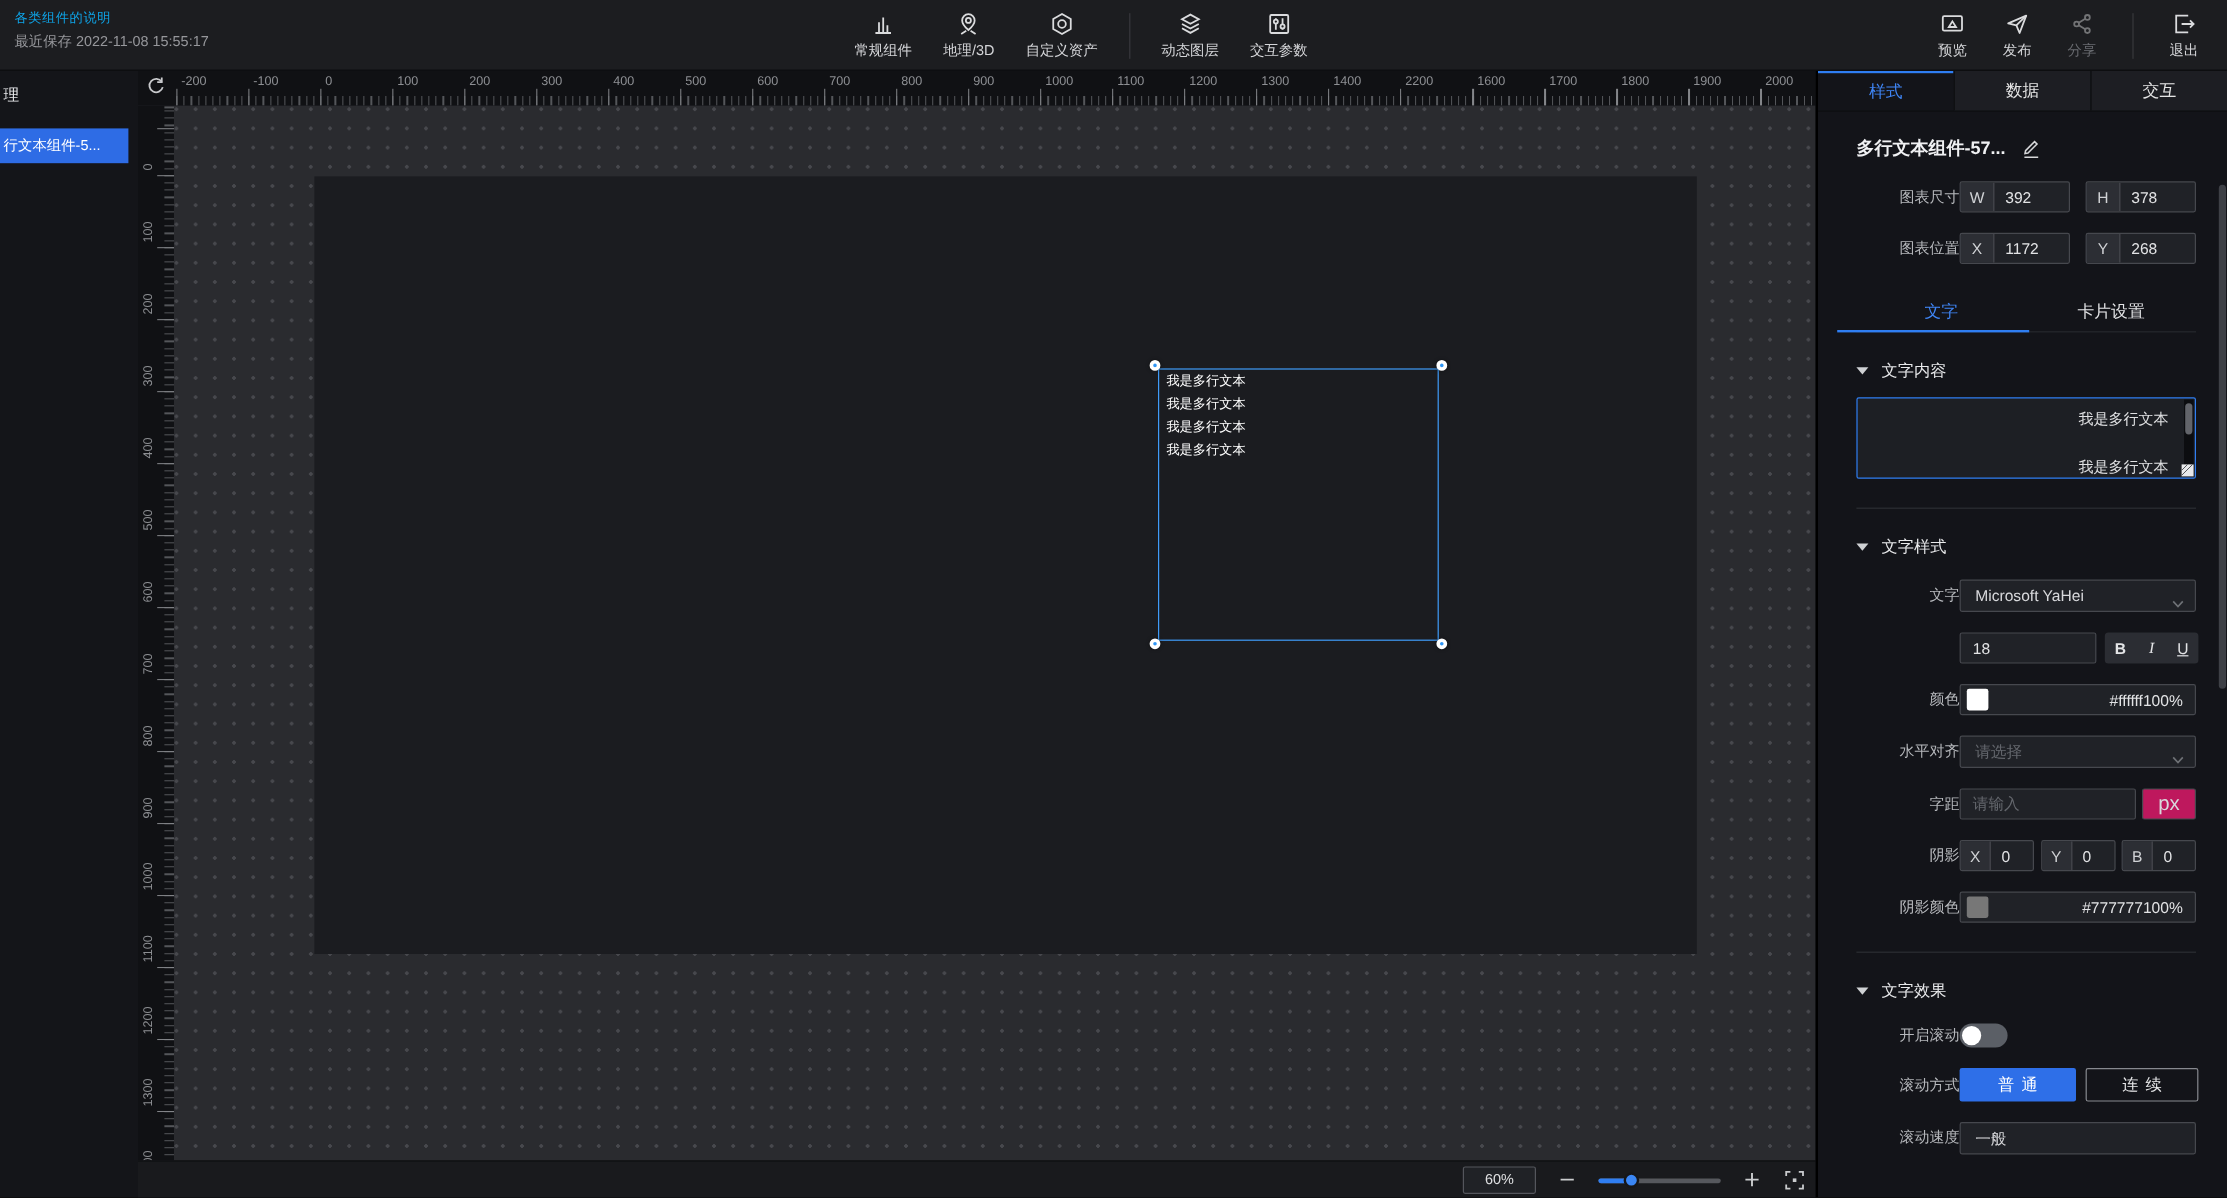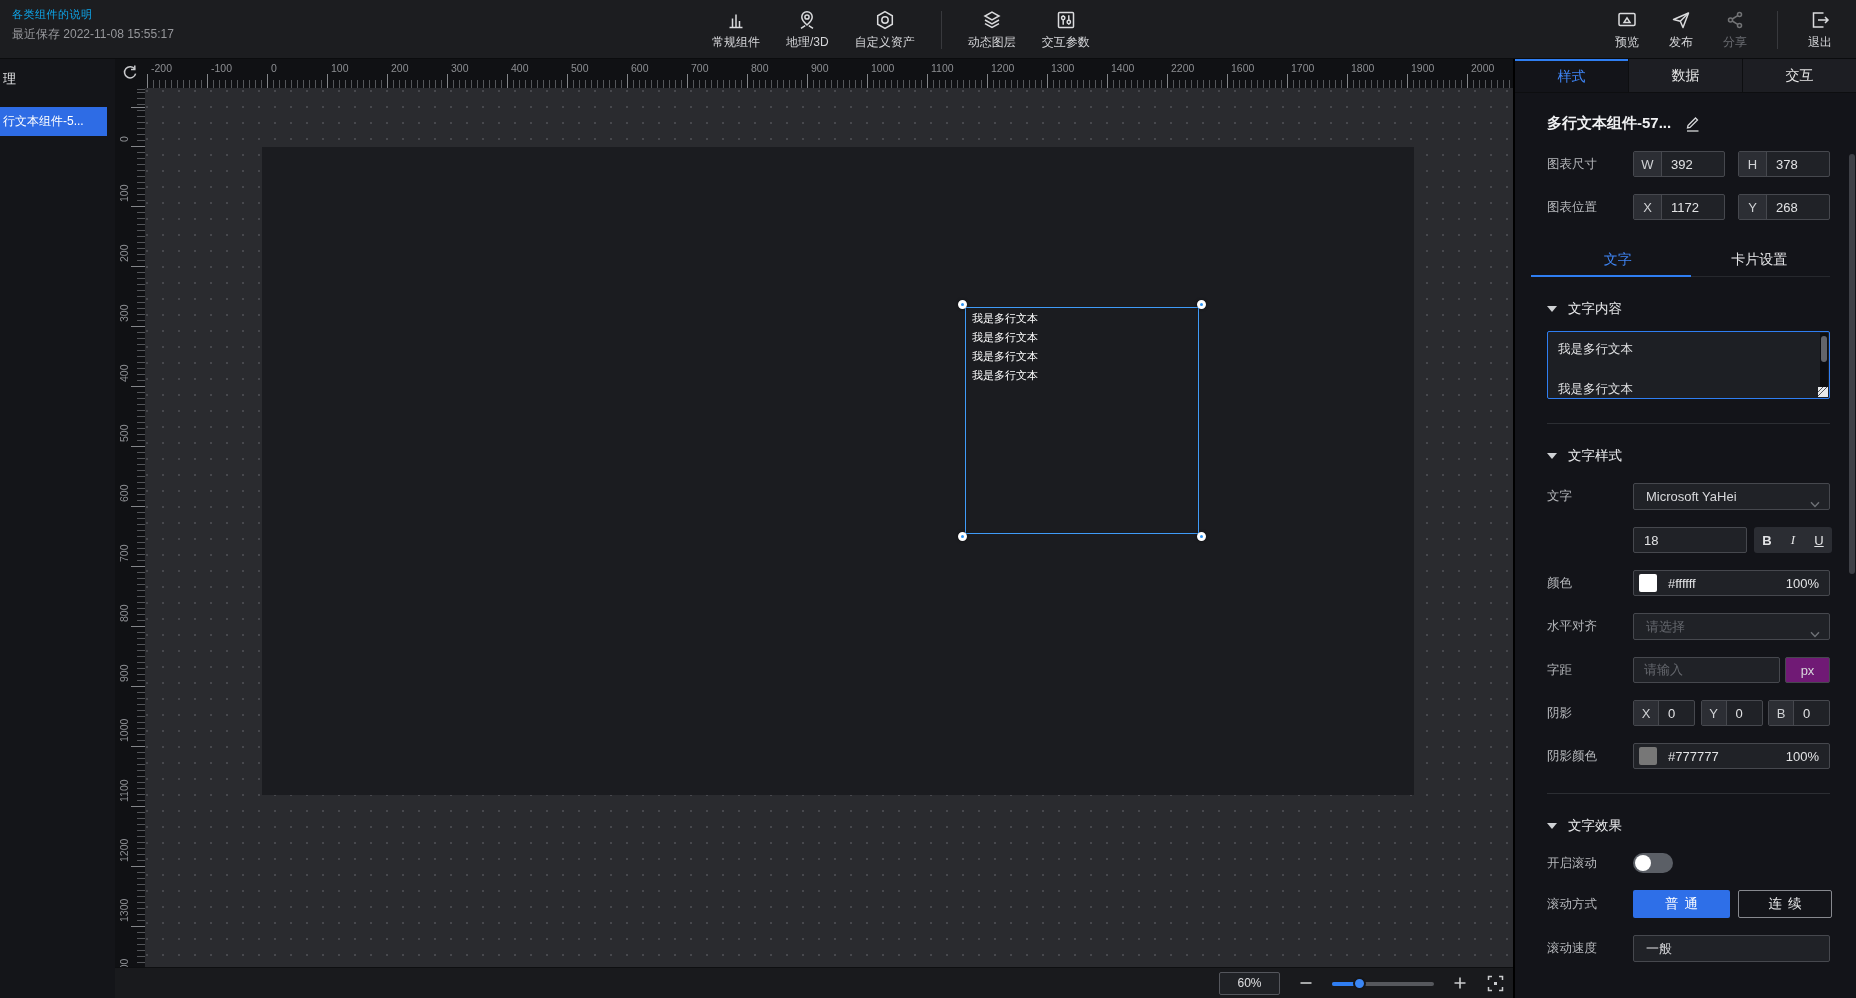--- a/index.html
+++ b/index.html
@@ -53,21 +53,21 @@
 
   .bottombar { position:absolute; left:0; bottom:0; width:1398px; height:31px; background:#191a1d; border-top:1px solid #0e0f11; display:flex; align-items:center; justify-content:flex-end; gap:18px; padding-right:8px; z-index:7; }
   .zoom-box { width:61px; height:23px; border:1px solid #54565c; background:#202226; border-radius:2px; font-size:12px; color:#dfe0e2; display:flex; align-items:center; justify-content:center; }
   .zoom-slider { position:relative; width:102px; height:13px; display:flex; align-items:center; }
   .zoom-slider .track { position:absolute; left:0; right:0; top:5px; height:4px; border-radius:2px; background:#56585d; }
   .zoom-slider .fill { position:absolute; left:0; top:5px; width:27px; height:4px; border-radius:2px; background:#2f7ef2; }
   .zoom-slider .knob { position:absolute; left:21px; top:0; width:13px; height:13px; border-radius:50%; background:#3b87f5; border:2px solid #16171a; }
   .zbtn { cursor:pointer; display:flex; align-items:center; }
 
   
-  .panel { position:absolute; right:0; top:59px; width:343px; height:939px; background:#131419; border-left:2px solid #000; overflow:hidden; z-index:20; }
+  .panel { position:absolute; right:0; top:59px; width:343px; height:939px; background:#131419; border-left:2px solid #000; overflow:hidden; z-index:20;text-align:right; }
   .ptabs { display:flex; height:34px; border-bottom:1px solid #0d0e10; }
   .ptab { flex:1; display:flex; align-items:center; justify-content:center; font-size:14px; color:#e5e5e5; background:#1d1e23; border-left:1px solid #0d0e10; cursor:pointer; }
   .ptab:first-child { border-left:none; }
   .ptab.active { background:#131419; color:#3f85f5; border-top:2px solid #2f7ef2; }
   .panel-scrollthumb { position:absolute; right:1px; top:95px; width:6px; height:420px; border-radius:3px; background:#3e4046; }
 
   .pbody { padding:0 26px 0 32px; }
   .pname-row { display:flex; align-items:center; gap:14px; margin-top:19px; height:22px; }
   .pname { font-size:15px; font-weight:bold; color:#f0f1f3; }
   .pedit { cursor:pointer; display:flex; }
@@ -112,21 +112,21 @@
   .biu span { flex:1; display:flex; align-items:center; justify-content:center; font-size:13px; color:#e3e4e6; cursor:pointer; }
   .biu .b { font-weight:bold; }
   .biu .i { font-style:italic; font-family:"Liberation Serif","DejaVu Serif",serif; }
   .biu .u { text-decoration:underline; }
 
   .colorfield { flex:1; height:26px; border:1px solid #46484e; border-radius:2px; background:#202227; display:flex; align-items:center; padding:0 10px 0 5px; }
   .swatch { width:18px; height:18px; border-radius:2px; flex:none; }
   .colorhex { margin-left:11px; font-size:13px; color:#e2e3e5; flex:1; }
   .coloropacity { font-size:13px; color:#e2e3e5; }
 
-  .unitbox { margin-left:5px; width:45px; height:26px; border:1px solid #46484e; border-radius:2px; background:#701a75; display:flex; align-items:center; justify-content:center; font-size:13px; color:#d8d9dc; }
+  .unitbox { margin-left:5px; width:45px; height:26px; border:1px solid #46484e; border-radius:2px; background:#be185d; display:flex; align-items:center; justify-content:center; font-size:17px; color:#d8d9dc; }
 
   .toggle { position:relative; width:40px; height:20px; border-radius:10px; background:#5b5f66; cursor:pointer; }
   .toggle .tknob { position:absolute; left:2px; top:2px; width:16px; height:16px; border-radius:50%; background:#ffffff; }
 
   .modebtn { height:28px; display:flex; align-items:center; justify-content:center; font-size:13.5px; letter-spacing:6px; text-indent:6px; cursor:pointer; border-radius:2px; }
   .modebtn.primary { width:97px; background:#2e6fe8; color:#ffffff; }
   .modebtn.secondary { width:94px; margin-left:8px; background:transparent; border:1px solid #87898f; color:#e8e9ea; }
 </style>
 </head>
 <body>

